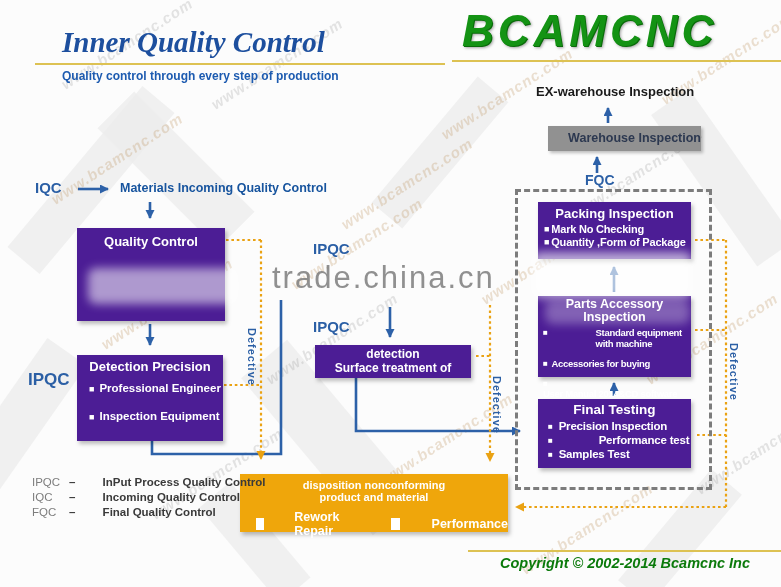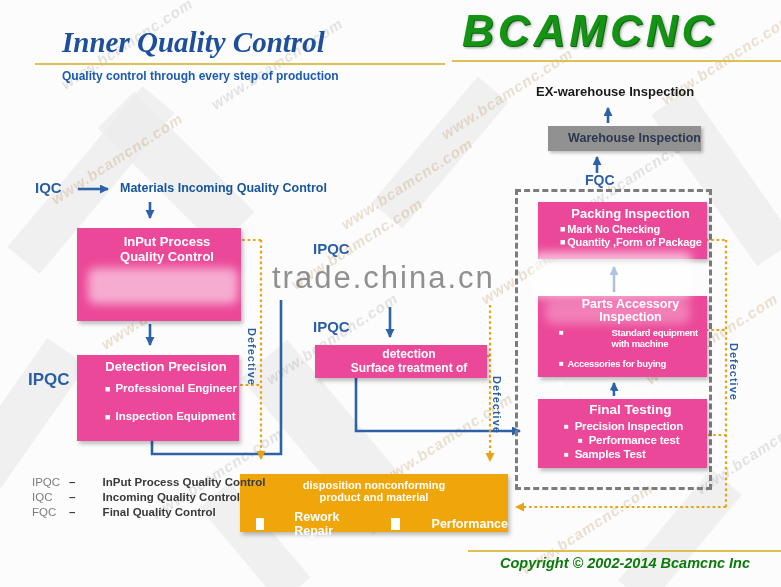--- a/index.html
+++ b/index.html
@@ -14,22 +14,22 @@
   .wmk.t{color:rgba(193,152,104,0.30);}
   .wmk.g{color:rgba(158,158,158,0.28);}
   
   .title{color:#1d4f9e;font-family:"Liberation Serif",serif;font-style:italic;font-weight:bold;
          font-size:29px;z-index:30;white-space:nowrap;}
   .subtitle{color:#1d5bb0;font-weight:bold;font-size:12px;z-index:30;white-space:nowrap;}
   .goldline{position:absolute;background:#ddc253;z-index:30;}
   .logo{color:#149314;font-weight:bold;font-style:italic;font-size:44px;letter-spacing:4px;
         z-index:30;white-space:nowrap;text-shadow:1px 1px 0 #0a6b0a,2px 2px 3px rgba(0,0,0,.35);}
   
-  .bluebox{position:absolute;background:#ec4899;color:#ffffff;font-weight:bold;z-index:30;
-           box-shadow:2px 3px 4px rgba(0,0,0,.25);padding-left:16px;}
+  .bluebox{position:absolute;background:#4c1d95;color:#ffffff;font-weight:bold;z-index:30;
+           box-shadow:2px 3px 4px rgba(0,0,0,.25);}
   .graybox{position:absolute;background:#919191;color:#2c3850;font-weight:bold;z-index:30;
            box-shadow:2px 2px 3px rgba(0,0,0,.25);}
   .orangebox{position:absolute;background:#efa60b;color:#ffffff;font-weight:bold;z-index:30;
            box-shadow:2px 3px 4px rgba(0,0,0,.25);}
   .boxtitle{text-align:center;font-weight:bold;}
   .bul{display:flex;align-items:flex-start;color:#ffffff;font-weight:bold;text-align:left;}
   .bul .sq{flex:0 0 auto;}
   .sq::before{content:"■";}
   .blab{color:#2b5fa5;font-weight:bold;z-index:30;white-space:nowrap;}
   .defective{color:#2b5fa5;font-weight:bold;font-size:11px;writing-mode:vertical-rl;
@@ -97,21 +97,20 @@
   <div class="goldline" style="left:35px;top:63px;width:410px;height:2px;"></div>
   <div class="abs subtitle" style="left:62px;top:69px;">Quality control through every step of production</div>
   <div class="abs logo" style="left:462px;top:6px;">BCAMCNC</div>
   <div class="goldline" style="left:452px;top:60px;width:329px;height:2px;"></div>
 
   <div class="abs blab" style="left:35px;top:179px;font-size:15px;">IQC</div>
   <div class="abs blab" style="left:120px;top:181px;font-size:12.5px;color:#17549e;">Materials Incoming Quality Control</div>
 
   <div class="bluebox" style="left:77px;top:228px;width:148px;height:93px;">
     <div class="boxtitle" style="padding-top:6px;font-size:13px;line-height:15px;">
-      <div>InPut Process</div>
       <div>Quality Control</div>
     </div>
   </div>
 
   <div class="abs blab" style="left:28px;top:370px;font-size:17px;">IPQC</div>
 
   <div class="bluebox" style="left:77px;top:355px;width:146px;height:86px;">
     <div class="boxtitle" style="padding-top:4px;font-size:13px;">Detection Precision</div>
     <div class="bul" style="margin:8px 0 0 12px;font-size:11.5px;">
       <span class="sq" style="font-size:9px;margin:2px 5px 0 0;"></span>
@@ -175,21 +174,21 @@
       <span>User Manual 2014&amp;CD software</span>
     </div>
   </div>
 
   <div class="bluebox" style="left:538px;top:399px;width:153px;height:69px;">
     <div class="boxtitle" style="padding-top:3px;font-size:13.5px;">Final Testing</div>
     <div class="bul" style="margin:3px 0 0 10px;font-size:11.5px;letter-spacing:-0.2px;">
       <span class="sq" style="font-size:8px;margin:2px 6px 0 0;"></span>
       <span>Precision Inspection</span>
     </div>
-    <div class="bul" style="margin:2px 0 0 24px;font-size:11.5px;letter-spacing:-0.2px;">
+    <div class="bul" style="margin:2px 0 0 10px;font-size:11.5px;letter-spacing:-0.2px;gap:40px;">
       <span class="sq" style="font-size:8px;margin:2px 6px 0 0;"></span>
       <span>Performance test</span>
     </div>
     <div class="bul" style="margin:2px 0 0 10px;font-size:11.5px;letter-spacing:-0.2px;">
       <span class="sq" style="font-size:8px;margin:2px 6px 0 0;"></span>
       <span>Samples Test</span>
     </div>
   </div>
 
   <div class="abs defective" style="left:728px;top:343px;height:80px;">Defective</div>

